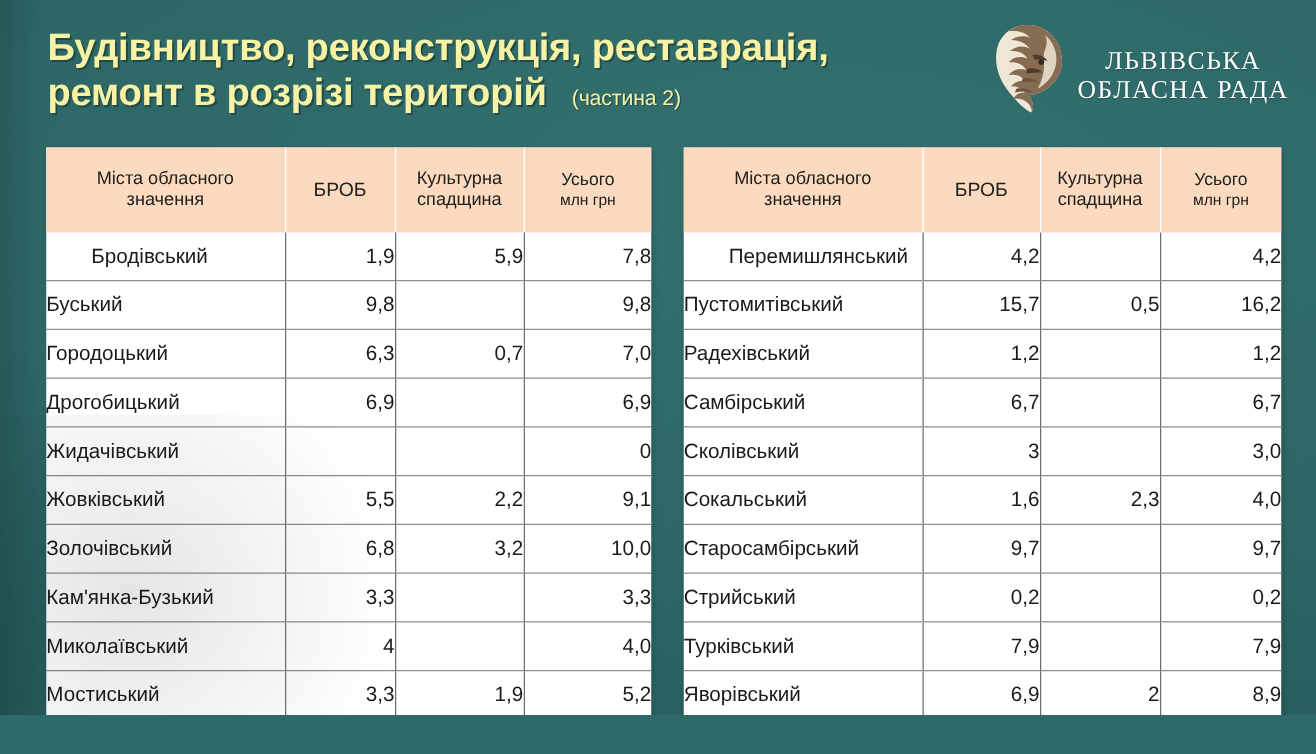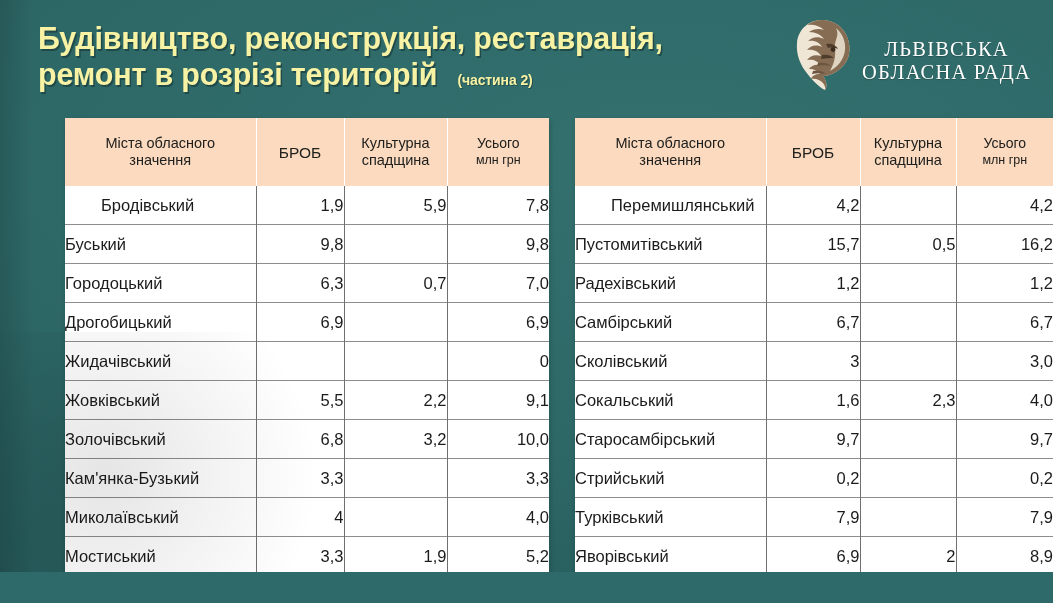--- a/index.html
+++ b/index.html
@@ -63,22 +63,22 @@
     letter-spacing: -0.2px;
     text-shadow: 1.5px 1.5px 0 rgba(20,45,45,0.55);
     white-space: nowrap;
   }
   .title-line2 {
     display: flex;
     align-items: baseline;
     gap: 20px;
   }
   .title-sub {
-    font-size: 14px;
-    font-weight: bold;
+    font-size: 17px;
+    font-weight: normal;
     color: #f7f2a4;
     letter-spacing: -0.1px;
     text-shadow: 1px 1px 0 rgba(20,45,45,0.5);
     white-space: nowrap;
   }
 
   
   .logo {
     position: absolute;
     right: 22px;
@@ -117,21 +117,20 @@
   }
   .tbl-left  { left: 37px;  width: 484px; }
   .tbl-right { left: 547px; width: 478px; }
 
   table.t {
     border-collapse: collapse;
     width: 100%;
     background: #ffffff;
     table-layout: fixed;
     box-shadow: 1px 2px 5px rgba(0,0,0,0.20);
-    margin-left: 28px;
   }
 
   table.t th, table.t td {
     padding: 0;
     margin: 0;
   }
 
   
   table.t thead th {
     background: #fbdabf;

